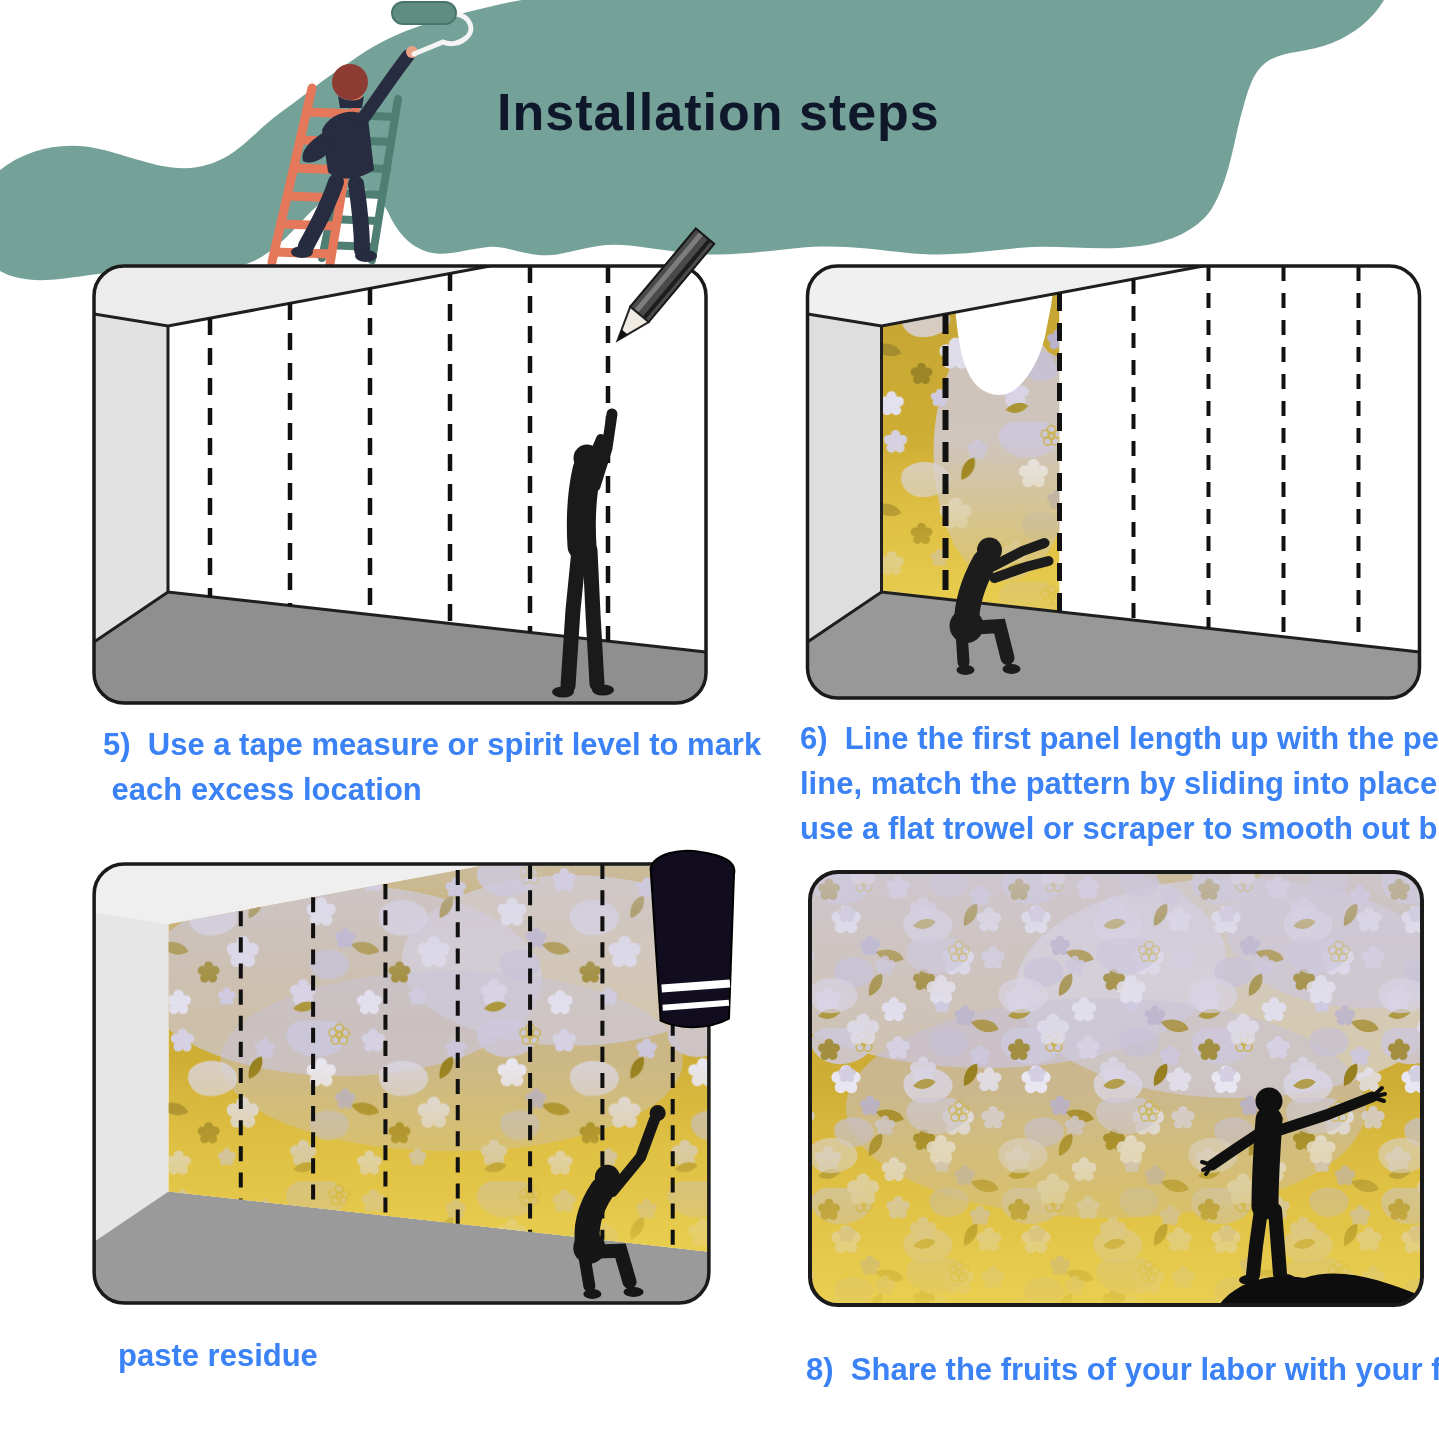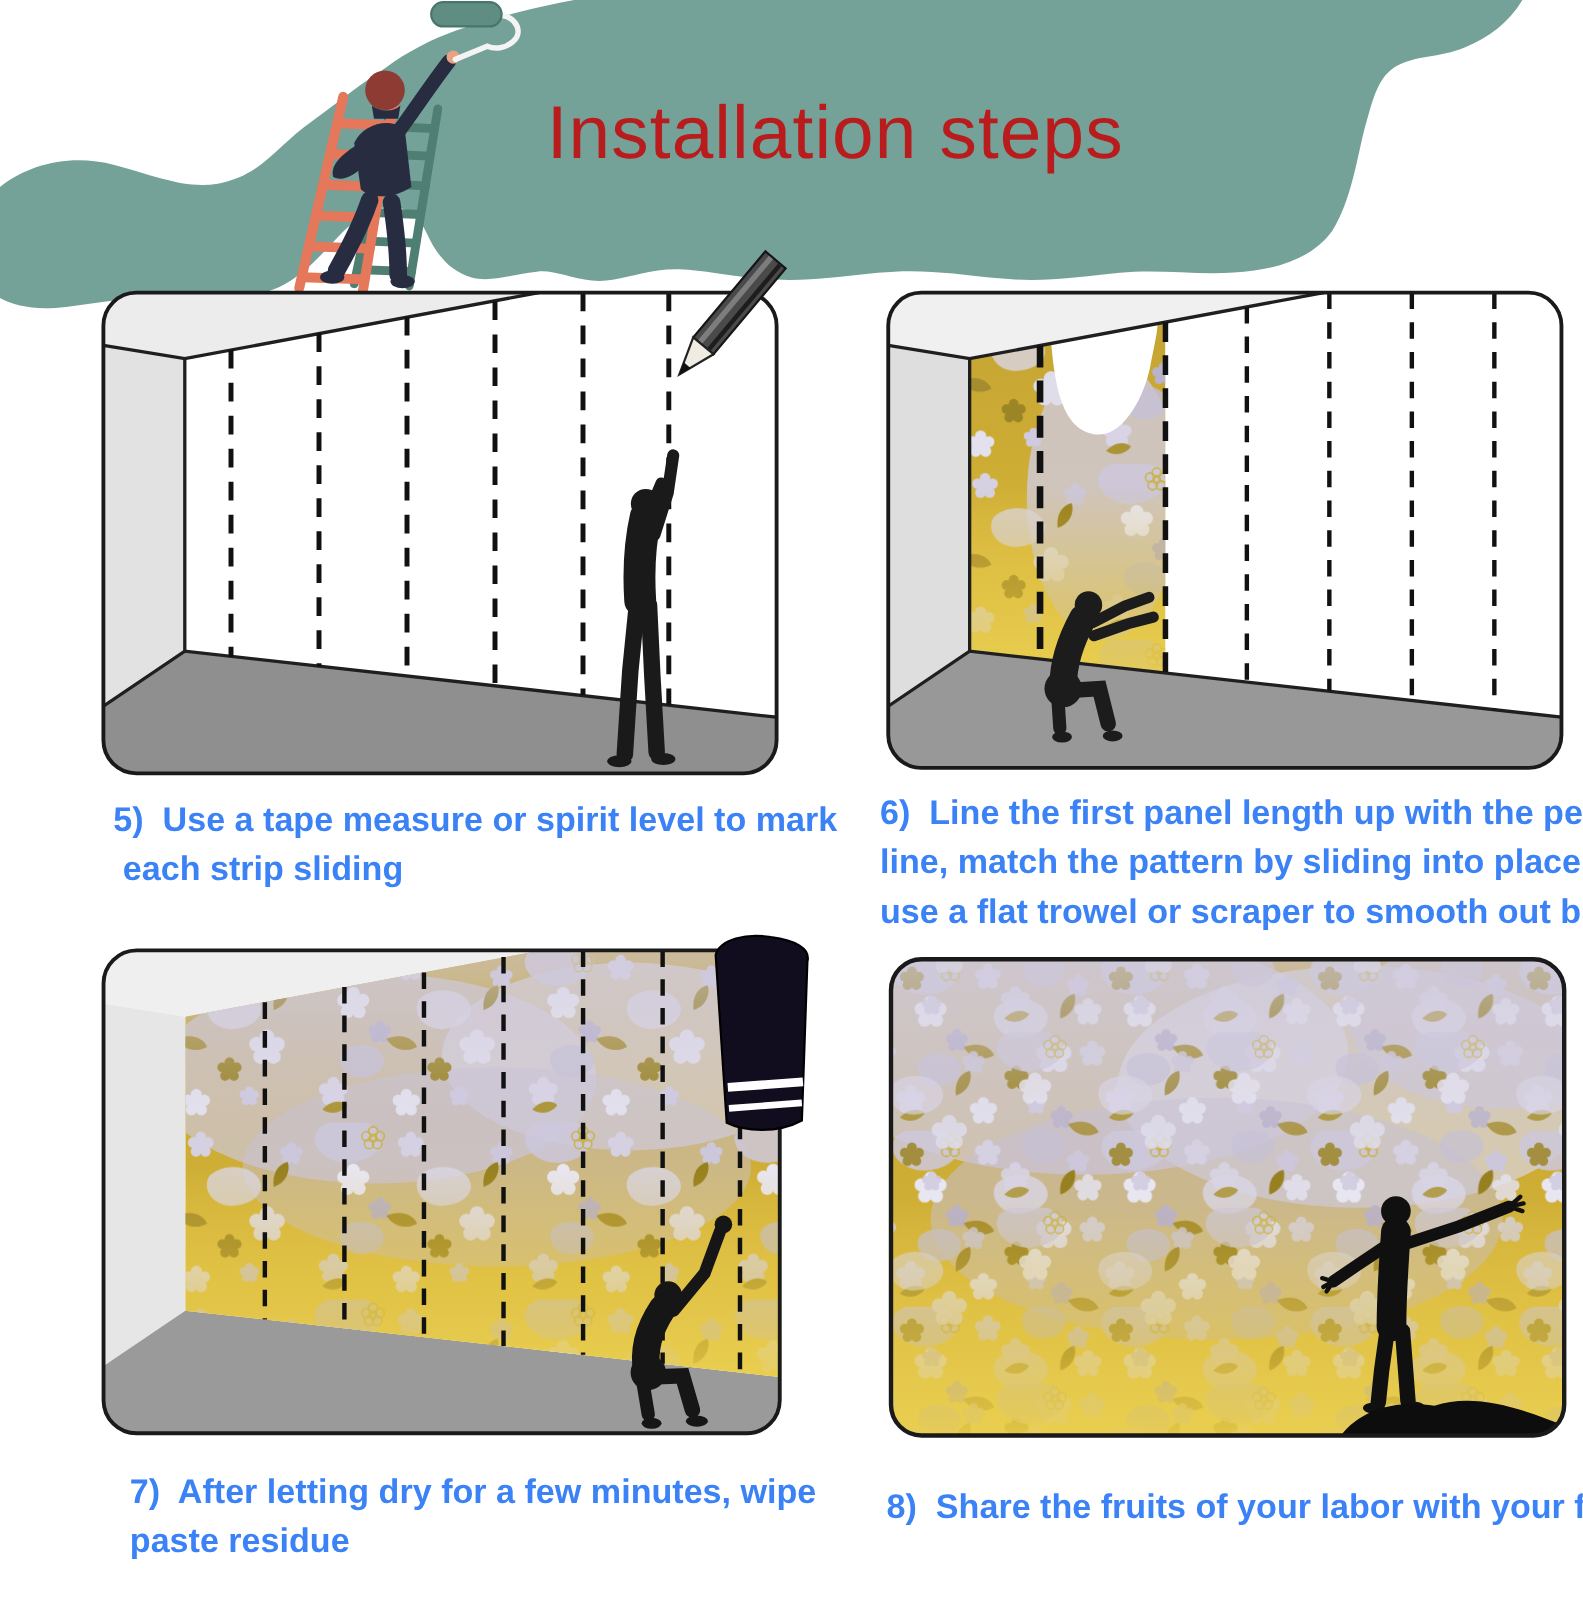--- a/index.html
+++ b/index.html
@@ -1,21 +1,21 @@
 <!DOCTYPE html>
 <html><head>
 <meta charset="utf-8">
 <style>
   * { margin:0; padding:0; box-sizing:border-box; }
   body { background:#fff; font-family:"Liberation Sans", sans-serif; }
   #stage { position:relative; width:1439px; height:1454px; background:#fff; overflow:hidden; }
   #header-art { position:absolute; left:0; top:0; }
   #page-title {
     position:absolute; left:497px; top:82px;
-    font-size:68px; font-weight:normal; color:#b91c1c; letter-spacing:1px;
+    font-size:52px; font-weight:bold; color:#0f172a; letter-spacing:1px;
     white-space:nowrap;
   }
   .panel { position:absolute; }
   .panel svg { overflow:visible; display:block; }
   .caption { position:absolute; color:#3b82f6; font-size:31px; font-weight:bold; line-height:45px; }
   .caption div { white-space:pre; }
 </style>
 </head>
 <body>
 
@@ -313,31 +313,30 @@
           <ellipse cx="479" cy="411" rx="10" ry="5" stroke="none"></ellipse>
         </g>
         <path d="M410,441 C428,414 462,404 498,410 C534,398 576,412 616,428 L616,441 Z" fill="#0d0d0d"></path>
       </g>
       <rect x="4" y="4" width="612" height="433" rx="28" fill="none" stroke="#1a1a1a" stroke-width="4"></rect>
     </svg>
   </div>
 
   <div class="caption" style="left:103px; top:722px; width:660px;">
     <div>5)  Use a tape measure or spirit level to mark</div>
-    <div> each strip sliding</div>
+    <div> each excess location</div>
   </div>
 
   <div class="caption" style="left:800px; top:716px; width:645px;">
     <div>6)  Line the first panel length up with the pencil</div>
     <div>line, match the pattern by sliding into place and</div>
     <div>use a flat trowel or scraper to smooth out bubbles</div>
   </div>
 
   <div class="caption" style="left:118px; top:1333px; width:650px;">
-    <div>7)  After letting dry for a few minutes, wipe</div>
     <div>paste residue</div>
   </div>
 
   <div class="caption" style="left:806px; top:1347px; width:640px;">
     <div>8)  Share the fruits of your labor with your friends</div>
   </div>
 
 </div>
 
 </body></html>

